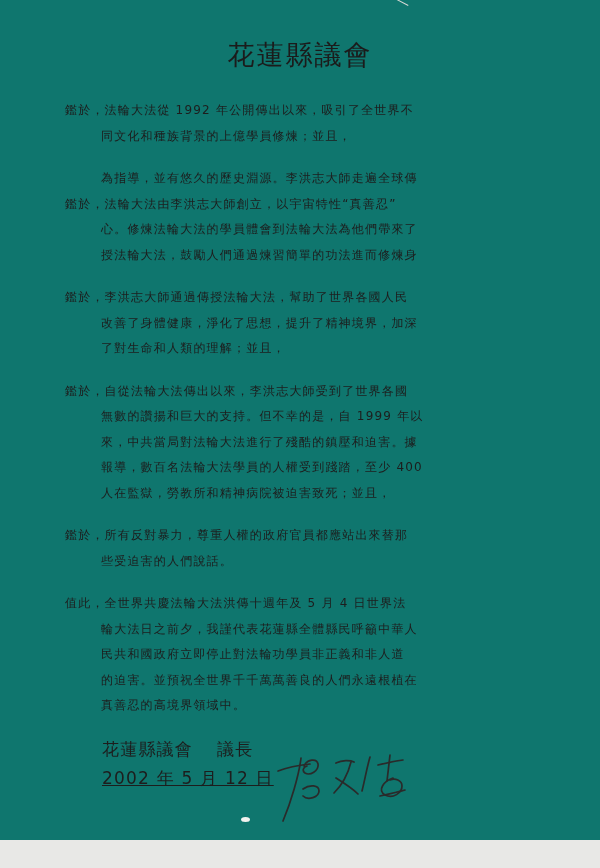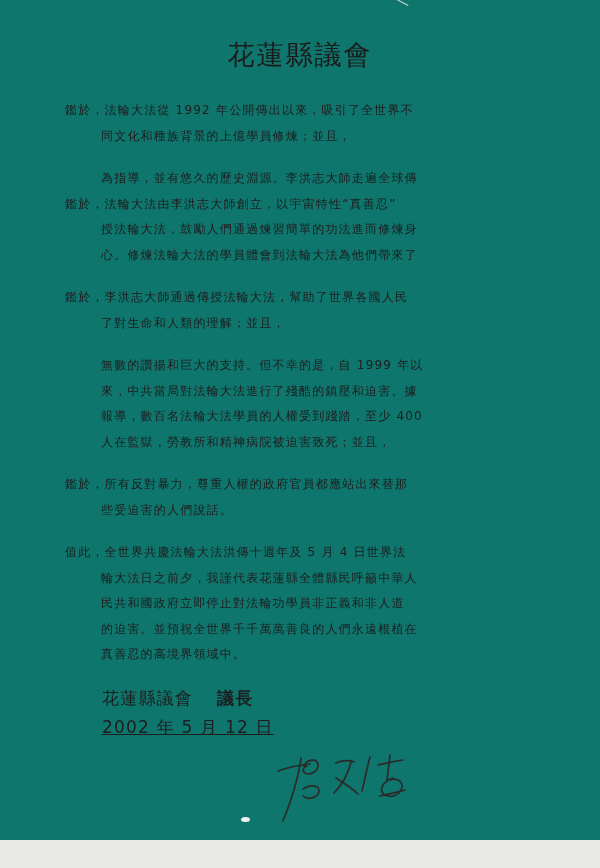--- a/index.html
+++ b/index.html
@@ -46,21 +46,20 @@
     margin: 14px 0 0 102px;
     font-size: 17px;
     letter-spacing: 1.2px;
   }
   .sig-row {
     line-height: 26px;
     white-space: nowrap;
   }
   .sig-title-span {
     margin-left: 24px;
-    font-weight: bold;
   }
   .date-row {
     margin-top: 3px;
     line-height: 26px;
     white-space: nowrap;
     text-decoration: underline;
   }
   .signature-svg {
     position: absolute;
     left: 262px;
@@ -97,28 +96,30 @@
   <h1 class="doc-title">花蓮縣議會</h1>
 
   <div class="doc-body" id="paragraphs">
       <div class="para">
         <div class="line">鑑於，法輪大法從 1992 年公開傳出以來，吸引了全世界不</div>
         <div class="line cont">同文化和種族背景的上億學員修煉；並且，</div>
       </div>
       <div class="para">
         <div class="line cont">為指導，並有悠久的歷史淵源。李洪志大師走遍全球傳</div>
         <div class="line">鑑於，法輪大法由李洪志大師創立，以宇宙特性“真善忍”</div>
+        <div class="line cont">心。修煉法輪大法的學員體會到法輪大法為他們帶來了</div>
         <div class="line cont">授法輪大法，鼓勵人們通過煉習簡單的功法進而修煉身</div>
-        <div class="line cont">心。修煉法輪大法的學員體會到法輪大法為他們帶來了</div>
       </div>
       <div class="para">
         <div class="line">鑑於，李洪志大師通過傳授法輪大法，幫助了世界各國人民</div>
+        <div class="line cont">改善了身體健康，淨化了思想，提升了精神境界，加深</div>
         <div class="line cont">了對生命和人類的理解；並且，</div>
       </div>
       <div class="para">
+        <div class="line">鑑於，自從法輪大法傳出以來，李洪志大師受到了世界各國</div>
         <div class="line cont">無數的讚揚和巨大的支持。但不幸的是，自 1999 年以</div>
         <div class="line cont">來，中共當局對法輪大法進行了殘酷的鎮壓和迫害。據</div>
         <div class="line cont">報導，數百名法輪大法學員的人權受到踐踏，至少 400</div>
         <div class="line cont">人在監獄，勞教所和精神病院被迫害致死；並且，</div>
       </div>
       <div class="para">
         <div class="line">鑑於，所有反對暴力，尊重人權的政府官員都應站出來替那</div>
         <div class="line cont">些受迫害的人們說話。</div>
       </div>
       <div class="para">

